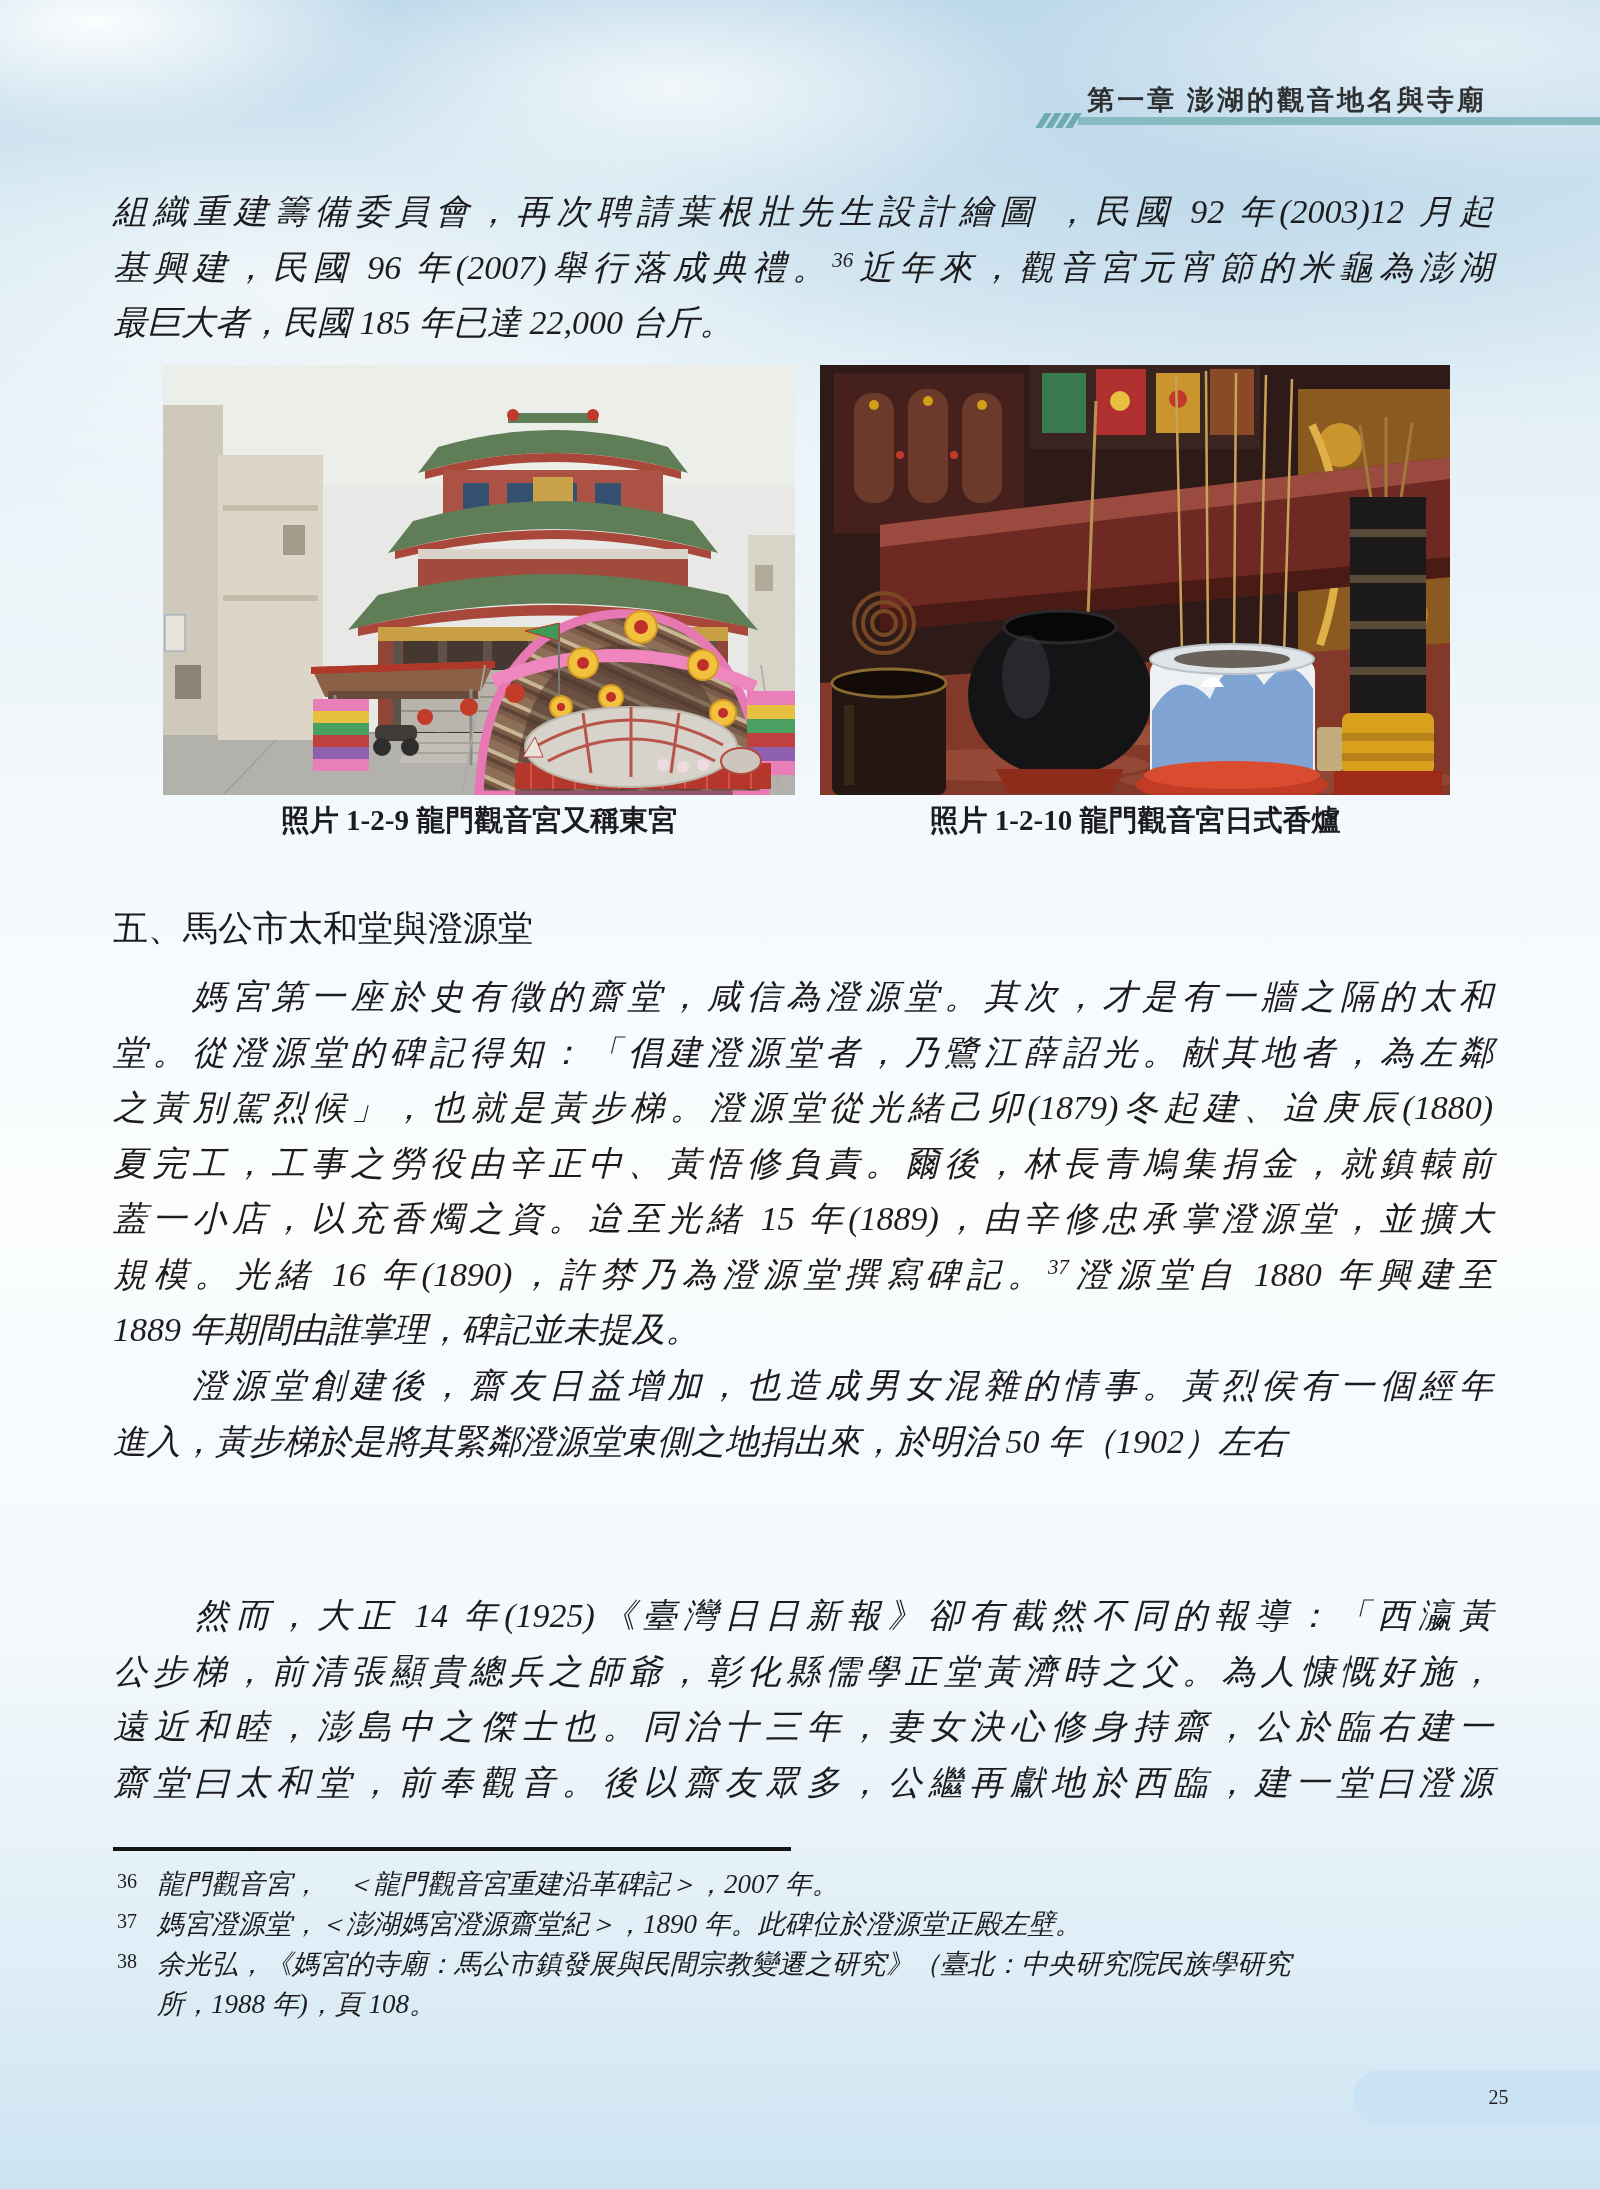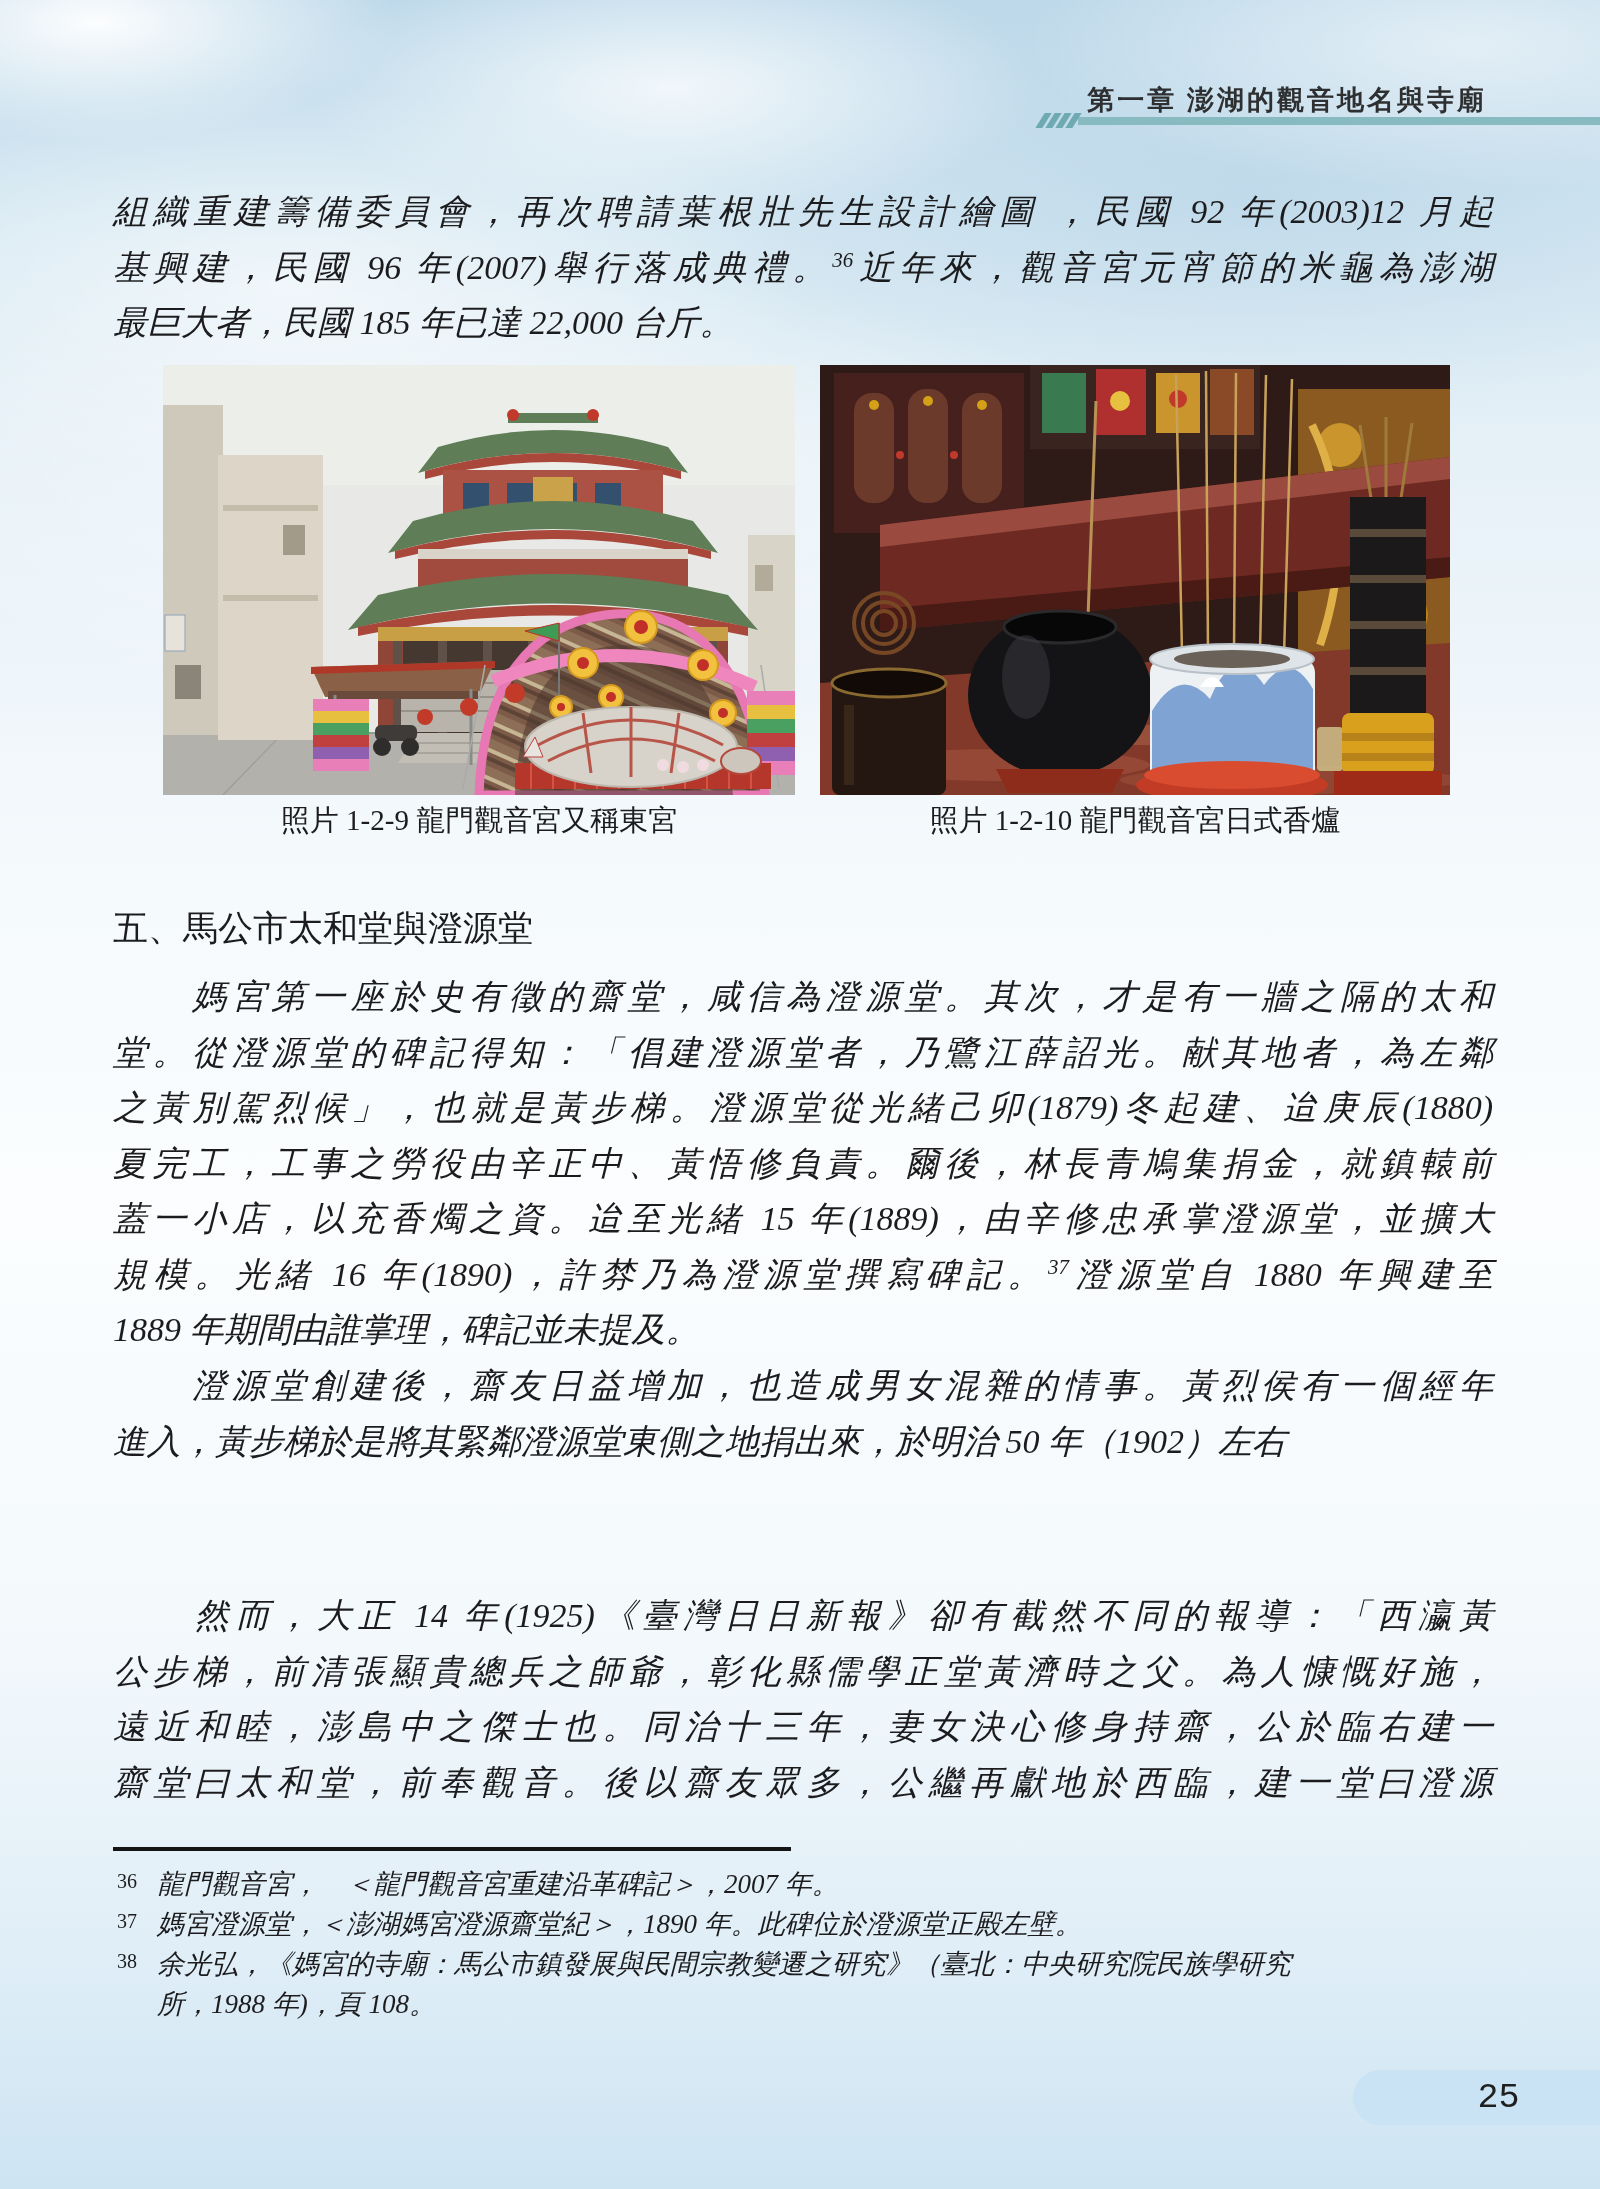--- a/index.html
+++ b/index.html
@@ -21,33 +21,33 @@
   .header-slash{position:absolute;top:113px;width:7px;height:15px;background:#6fa9b2;transform:skewX(-32deg);}
   
   .textblock{position:absolute;left:113px;width:1380px;font-size:34px;line-height:55.5px;}
   .line{text-align:justify;text-align-last:justify;font-style:italic;}
   .para .line:last-child{text-align-last:left;}
   .para.cont .line:last-child{text-align-last:justify;}
   sup.fref{font-size:21px;line-height:0;vertical-align:super;}
   
   .photo{position:absolute;top:365px;height:430px;}
   .photo svg{display:block;width:100%;height:100%;}
-  .caption{position:absolute;top:801px;font-size:29px;text-align:center;color:#1c1c1e;}
+  .caption{position:absolute;top:801px;font-size:29px;text-align:center;color:#1c1c1e;font-weight:bold;}
   
   .section-heading{position:absolute;left:113px;top:905px;font-size:35px;color:#1c1c1e;}
   
   .footnote-rule{position:absolute;left:113px;top:1847px;width:678px;height:4px;background:#141414;}
   .footnotes{position:absolute;left:113px;top:1864px;width:1390px;font-size:27px;line-height:40px;}
   .footnote{position:relative;padding-left:44px;}
   .footnote .fn-num{position:absolute;left:4px;top:-3px;font-size:20px;}
   .footnote .line{text-align:left;text-align-last:left;}
   
   .page-pill{position:absolute;right:0;top:2070px;width:247px;height:55px;background:#c9e2f4;
     border-radius:28px 0 0 28px;display:flex;align-items:center;justify-content:center;}
-  .page-pill span{font-family:Liberation Mono, monospace;font-size:35px;color:#1f1f1f;margin-left:44px;}
+  .page-pill span{font-family:Liberation Serif, serif;font-size:20px;color:#1f1f1f;margin-left:44px;}
 </style>
 </head>
 <body>
 
 <div class="page">
 
   <div class="chapter-title">第一章 澎湖的觀音地名與寺廟</div>
   <div class="header-bar"></div>
   <div class="header-slash" style="left:1040px"></div>
   <div class="header-slash" style="left:1050px"></div>

